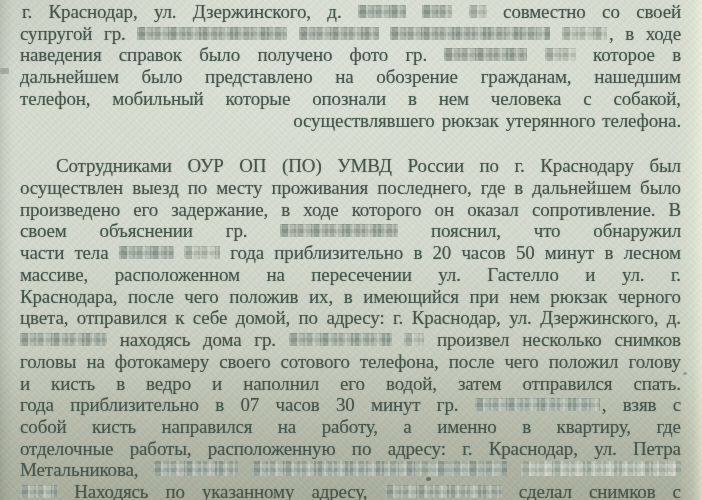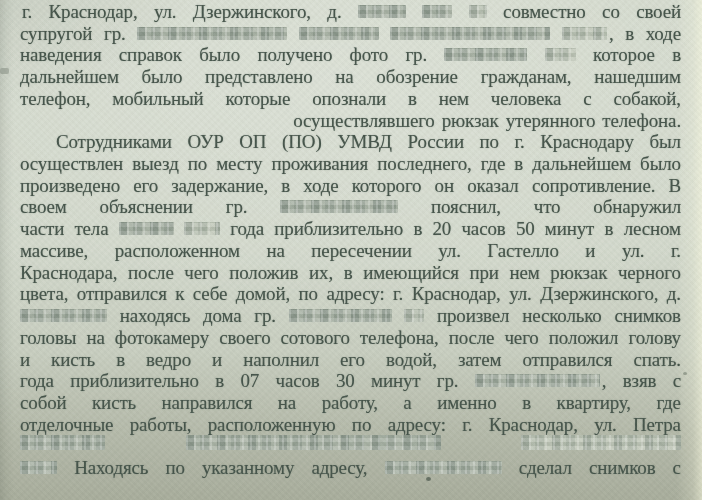--- a/index.html
+++ b/index.html
@@ -105,21 +105,21 @@
         <span class="word">человека</span>
         <span class="word">с</span>
         <span class="word">собакой,</span>
       </div>
       <div class="line left">
         <span class="word">осуществлявшего</span>
         <span class="word">рюкзак</span>
         <span class="word">утерянного</span>
         <span class="word">телефона.</span>
       </div>
-      <div class="line" style="padding-left: 36px;">
+      <div class="line" style="padding-left: 36px; margin-top: 24px;">
         <span class="word">Сотрудниками</span>
         <span class="word">ОУР</span>
         <span class="word">ОП</span>
         <span class="word">(ПО)</span>
         <span class="word">УМВД</span>
         <span class="word">России</span>
         <span class="word">по</span>
         <span class="word">г.</span>
         <span class="word">Краснодару</span>
         <span class="word">был</span>
@@ -279,20 +279,21 @@
         <span class="word">работы,</span>
         <span class="word">расположенную</span>
         <span class="word">по</span>
         <span class="word">адресу:</span>
         <span class="word">г.</span>
         <span class="word">Краснодар,</span>
         <span class="word">ул.</span>
         <span class="word">Петра</span>
       </div>
       <div class="line">
+        <span class="word">Метальникова,</span>
         <span class="redact" style="width: 85px; height: 15px;"></span>
         <span class="redact" style="width: 255px; height: 15px;"></span>
         <span class="redact l" style="width: 160px; height: 15px;"></span>
       </div>
       <div class="line">
         <span class="redact" style="width: 37px;"></span>
         <span class="word">Находясь</span>
         <span class="word">по</span>
         <span class="word">указанному</span>
         <span class="word">адресу,</span>

